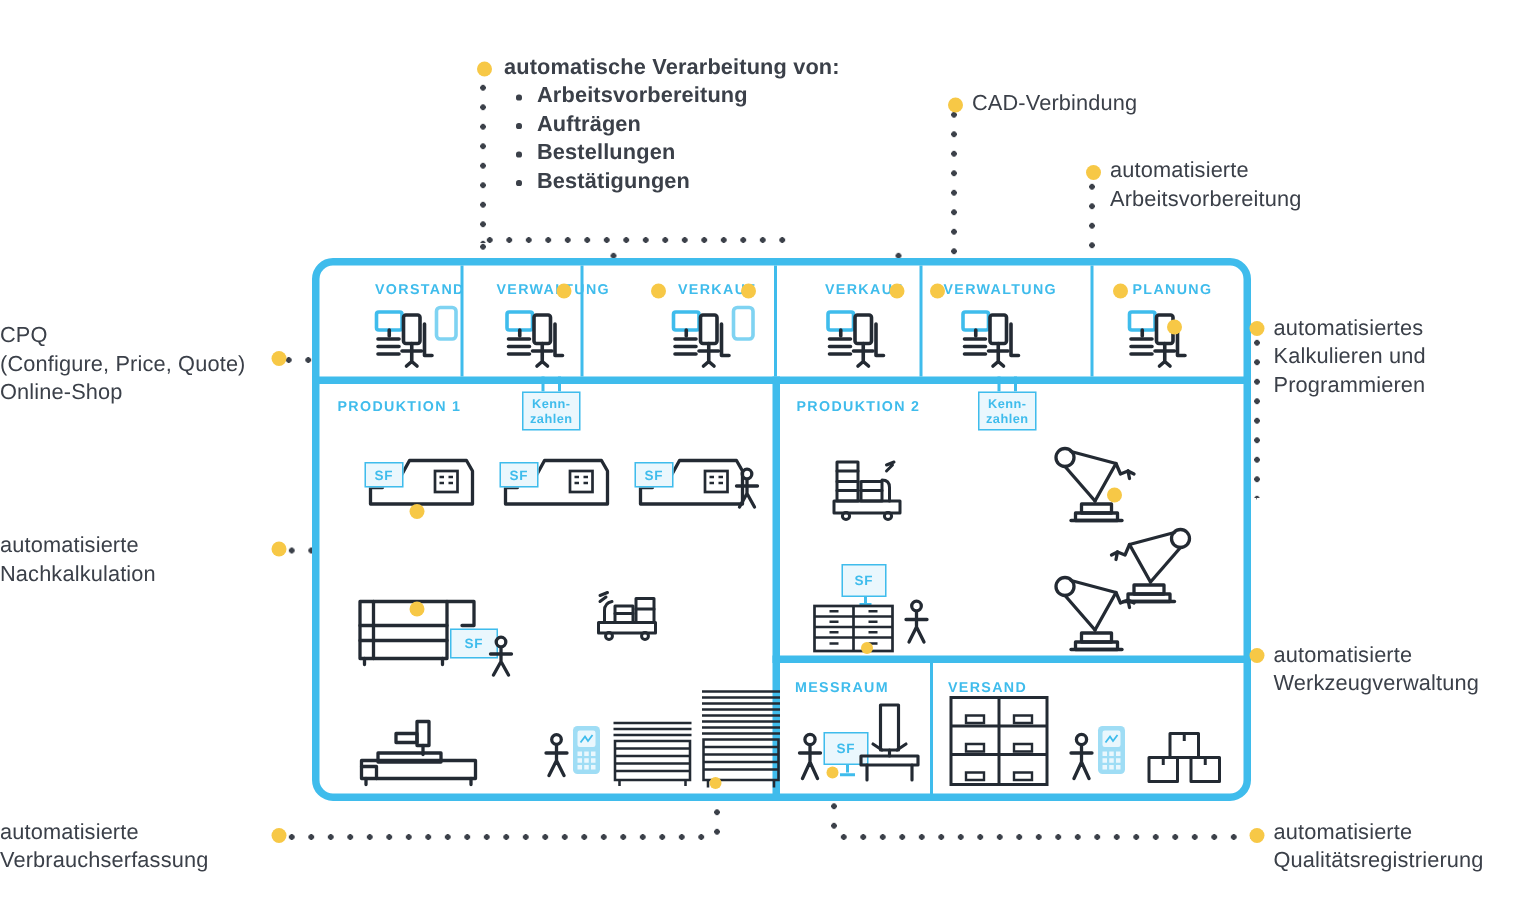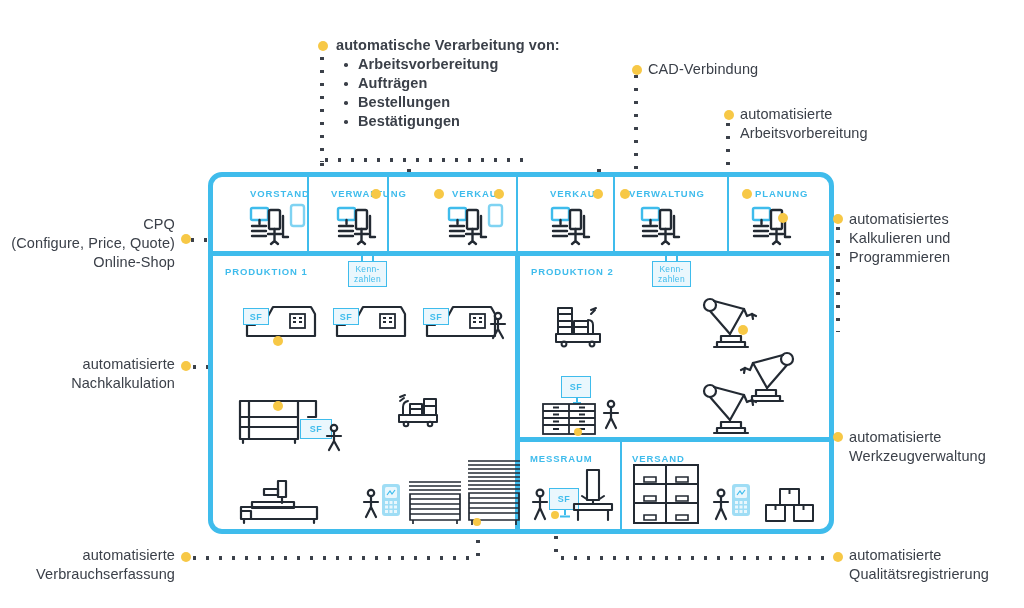--- a/index.html
+++ b/index.html
@@ -18,21 +18,21 @@
 
   
   .anno{
     position:absolute;
     font-size:14.5px;
     line-height:19px;
     color:#3b4049;
     white-space:nowrap;
     letter-spacing:.1px;
   }
-  .anno.right{text-align:right;}
+  .anno.right{text-align:left;}
   .anno.left{text-align:left;}
   .anno .sub{
     display:block;
     padding-left:22px;
     position:relative;
   }
   .anno .sub:before{
     content:"";
     position:absolute;
     left:8px;top:8px;
@@ -107,21 +107,21 @@
     display:flex;align-items:center;justify-content:center;
   }
   
   .kz{
     position:absolute;
     box-sizing:border-box;
     border:1.6px solid #3FBCEC;
     background:#EAF7FD;
     color:#3FBCEC;
     font-size:8.5px;
-    font-weight:normal;
+    font-weight:bold;
     line-height:10px;
     text-align:center;
     display:flex;align-items:center;justify-content:center;
     letter-spacing:.3px;
   }
   .kzstem{position:absolute;background:#3FBCEC;width:2px;}
 
   svg{display:block;overflow:visible;}
 </style>
 </head>

